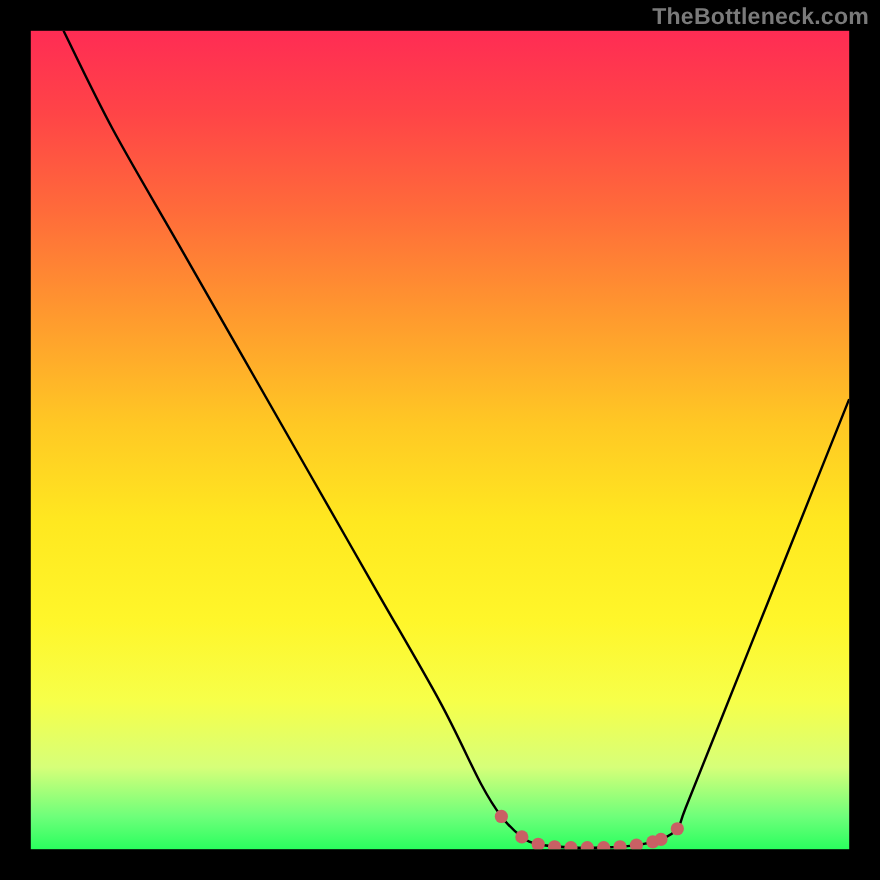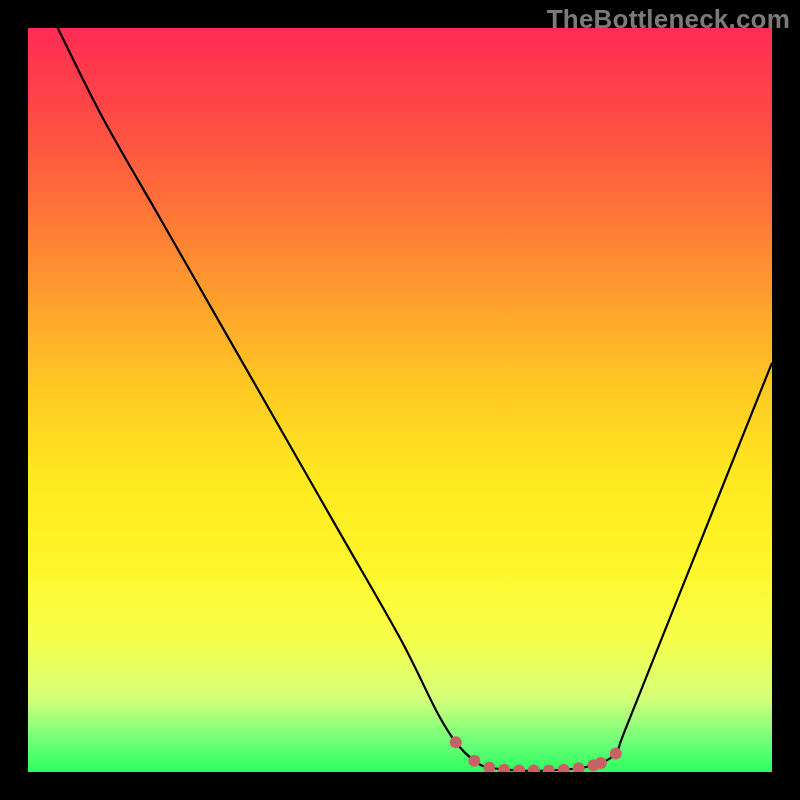--- a/index.html
+++ b/index.html
@@ -29,21 +29,21 @@
       #f6ff4a 82%,
       #d6ff79 90%,
       #6eff7a 96%,
       #2aff5e 100%);
   }
   .watermark {
     position: absolute;
     top: 4px;
     right: 10px;
     color: #7a7a7a;
-    font-size: 26px;
+    font-size: 21px;
     font-weight: 600;
     letter-spacing: 0.2px;
     user-select: none;
   }
   svg {
     position: absolute;
     left: 0;
     top: 0;
   }
 </style>

